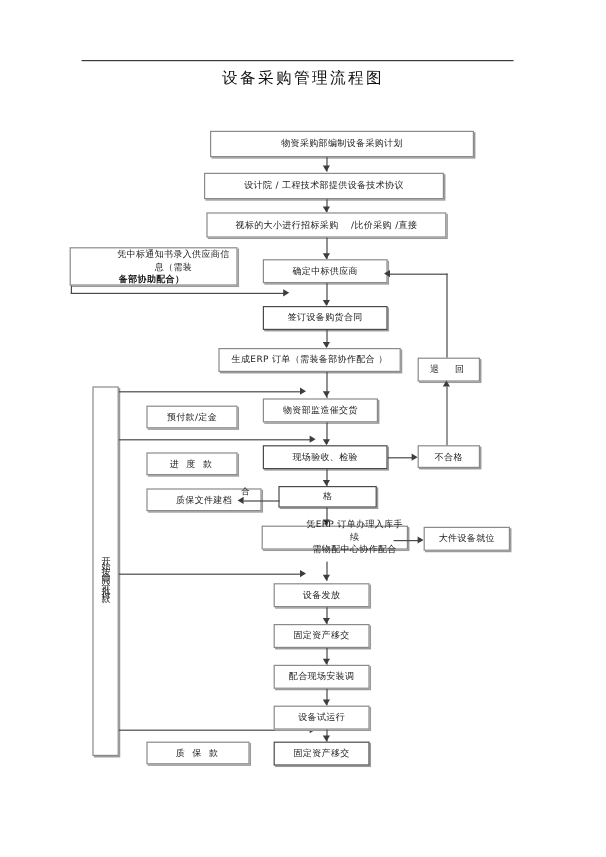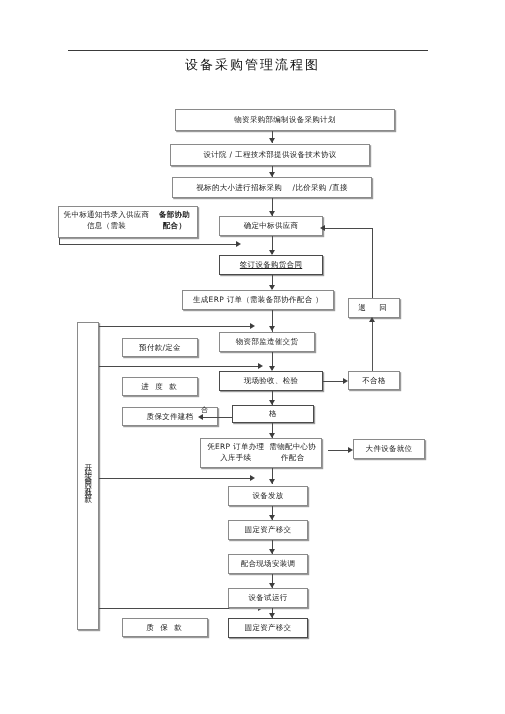--- a/index.html
+++ b/index.html
@@ -24,21 +24,21 @@
     box-shadow:1.2px 1.2px 0 0 #9a9a9a;
     background:#ffffff;
     display:flex;align-items:center;justify-content:center;
     text-align:center;
     font-size:7.5px;line-height:1.5;
     letter-spacing:.3px;
     color:#1a1a1a;
     padding:1px 3px;
   }
   .box.bold{border-color:#4a4a4a;}
-  .box.two-line{flex-direction:row;line-height:1.45;}
+  .box.two-line{flex-direction:column;line-height:1.45;padding-left:36px;}
 
   
   .vbox{
     position:absolute;box-sizing:border-box;
     border:1px solid #8a8a8a;
     box-shadow:1.2px 1.2px 0 0 #9a9a9a;
     background:#fff;
     display:flex;align-items:center;justify-content:center;
     font-size:7.5px;color:#1a1a1a;
   }
@@ -86,21 +86,21 @@
   <div class="box" style="left:172px;top:177px;width:200px;height:21px;">视标的大小进行招标采购　 /比价采购 /直接</div>
 
   <div class="ln lnv" style="left:272px;top:198px;height:18px;"></div>
   <div class="ar ar-d" style="left:269px;top:211px;"></div>
 
   <div class="box" style="left:219px;top:216px;width:104px;height:20px;">确定中标供应商</div>
 
   <div class="ln lnv" style="left:272px;top:236px;height:18px;"></div>
   <div class="ar ar-d" style="left:269px;top:250px;"></div>
 
-  <div class="box bold" style="left:219px;top:255px;width:104px;height:20px;text-decoration:underline;">签订设备购货合同</div>
+  <div class="box bold" style="left:219px;top:255px;width:104px;height:20px;">签订设备购货合同</div>
 
   <div class="ln lnv" style="left:272px;top:275px;height:14px;"></div>
   <div class="ar ar-d" style="left:269px;top:285px;"></div>
 
   <div class="box" style="left:182px;top:290px;width:152px;height:20px;">生成ERP 订单（需装备部协作配合 ）</div>
 
   <div class="ln lnv" style="left:272px;top:310px;height:22px;"></div>
   <div class="ar ar-d" style="left:269px;top:326px;"></div>
 
   <div class="box two-line" style="left:58px;top:206px;width:140px;height:32px;align-items:flex-start;padding-top:3px;">
@@ -157,21 +157,21 @@
 
   <div class="box bold" style="left:232px;top:405px;width:82px;height:18px;">格</div>
 
   <div class="ln lnh" style="left:203px;top:417px;width:30px;"></div>
   <div class="ar ar-l" style="left:198px;top:414px;"></div>
   <div class="edge-label" style="left:201px;top:405px;">合</div>
 
   <div class="ln lnv" style="left:272px;top:423px;height:15px;"></div>
   <div class="ar ar-d" style="left:269px;top:433px;"></div>
 
-  <div class="box two-line" style="left:200px;top:438px;width:122px;height:30px;">
+  <div class="box two-line" style="left:218px;top:438px;width:122px;height:20px;">
     <span>凭ERP 订单办理入库手续</span>
     <span>需物配中心协作配合</span>
   </div>
 
   <div class="ln lnh" style="left:328px;top:450px;width:22px;"></div>
   <div class="ar ar-r" style="left:348px;top:447px;"></div>
   <div class="box" style="left:353px;top:439px;width:72px;height:20px;">大件设备就位</div>
 
   <div class="ln lnv" style="left:272px;top:468px;height:16px;"></div>
   <div class="ar ar-d" style="left:269px;top:479px;"></div>

